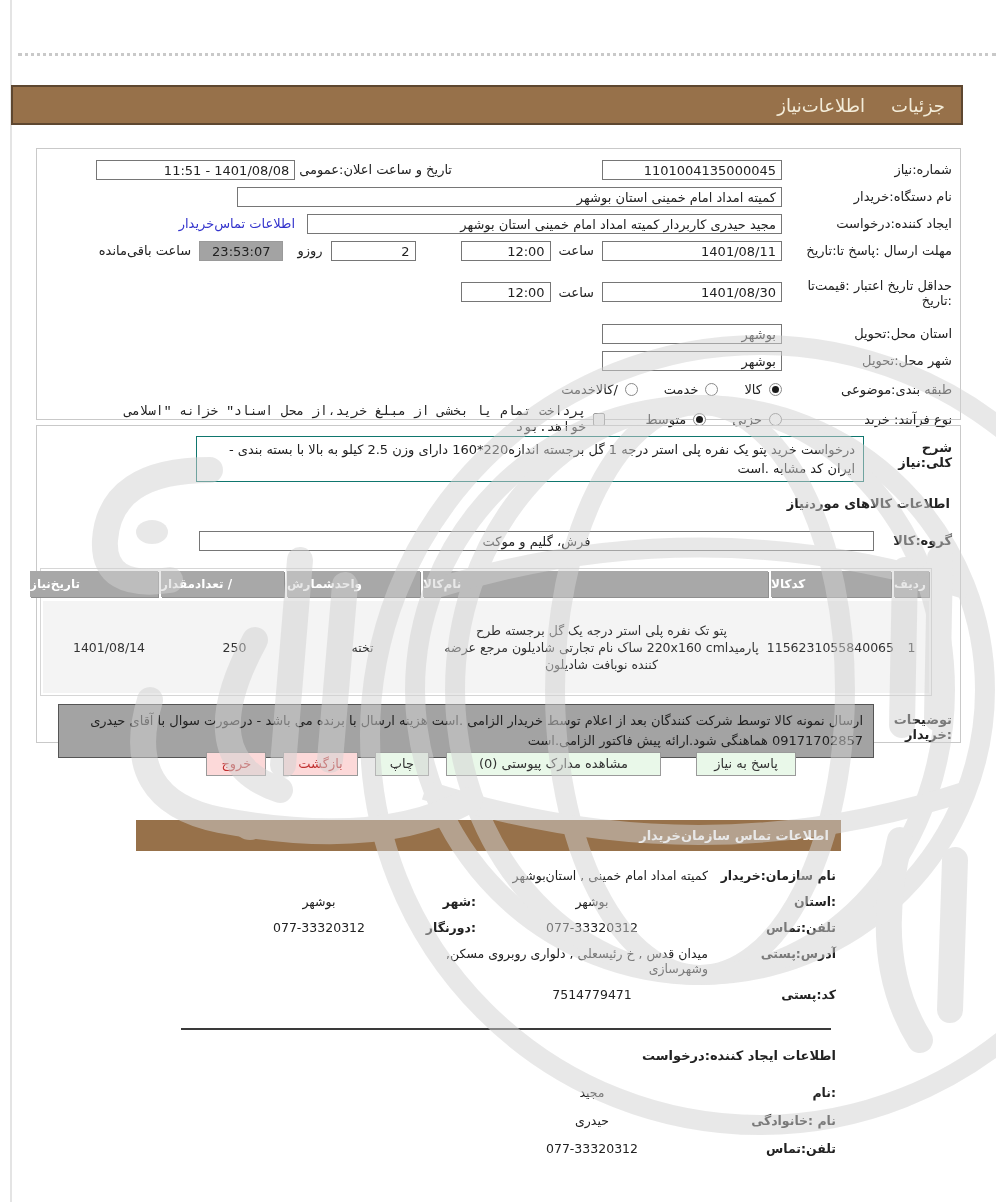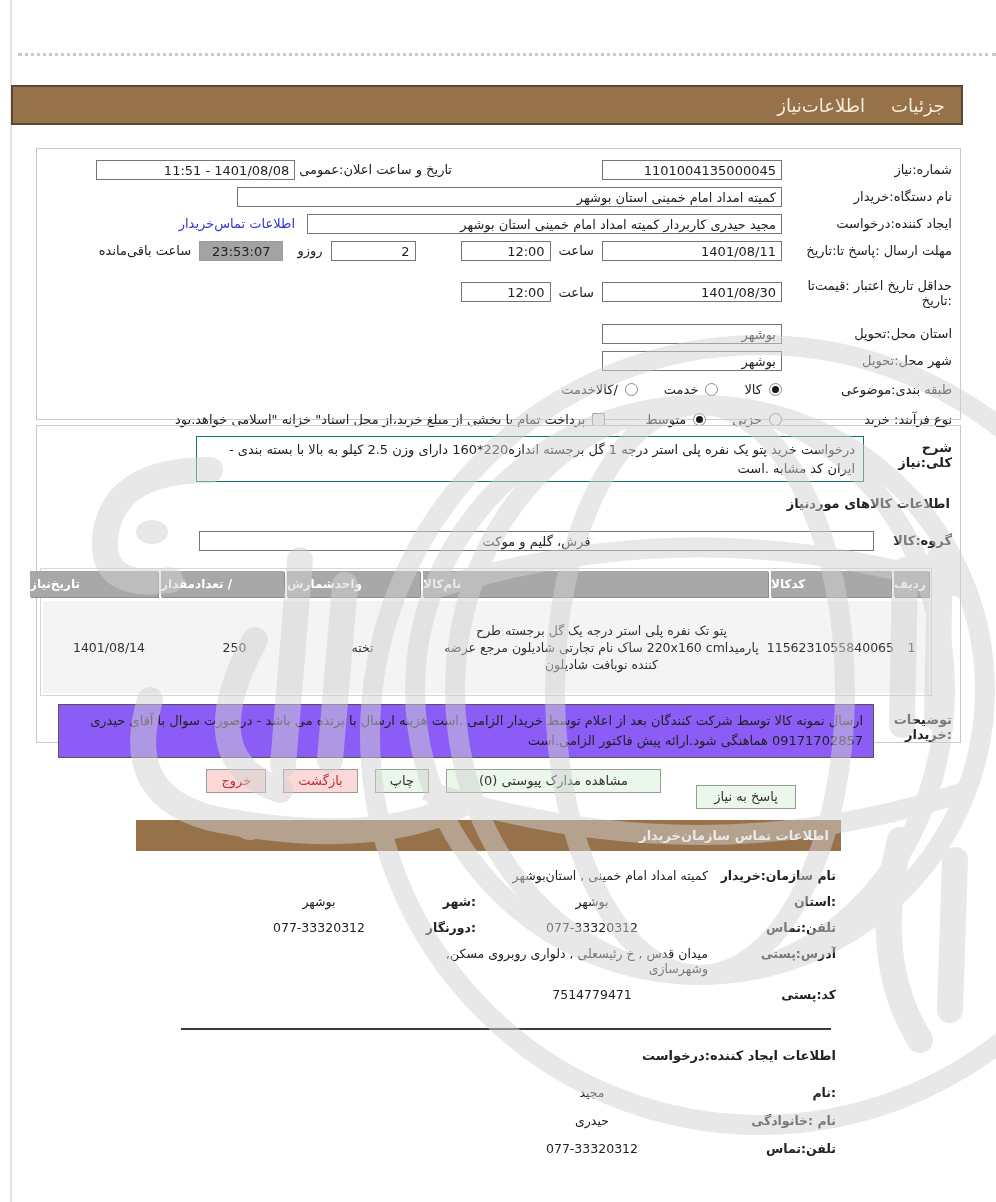--- a/index.html
+++ b/index.html
@@ -42,27 +42,27 @@
   .thead{display:flex;background:#fff;padding:2px;gap:3px;}
   .th{background:#a8a8a8;color:#fff;font-weight:bold;font-size:12px;text-align:left;height:26px;line-height:26px;box-shadow:1px 1px 0 #8f8f8f;}
   .trow{display:flex;background:#f4f4f4;margin:2px;align-items:center;min-height:92px;}
   .td{font-size:12.5px;text-align:center;color:#333;line-height:17px;}
   .c-row{width:35px;flex:0 0 35px;}
   .c-code{width:120px;flex:0 0 120px;}
   .c-name{width:345px;flex:0 0 345px;padding:4px 6px;box-sizing:border-box;}
   .c-unit{width:133px;flex:0 0 133px;}
   .c-qty{width:123px;flex:0 0 123px;}
   .c-date{width:128px;flex:0 0 128px;}
-  .remarkbox{border:1px solid #555;background:#8b5cf6;width:816px;padding:6px 10px;box-sizing:border-box;line-height:20px;}
+  .remarkbox{border:1px solid #555;background:#a3a3a3;width:816px;padding:6px 10px;box-sizing:border-box;line-height:20px;}
   
   .btnrow{position:absolute;top:752px;right:200px;z-index:1;display:flex;gap:17px;align-items:center;}
   .btn{height:24px;line-height:22px;border:1px solid #9a9a9a;box-sizing:border-box;text-align:center;padding:0 14px;cursor:pointer;font-size:13px;}
   .btn.green{background:#e9f8e9;color:#333;}
   .btn.pink{background:#fcd9d9;color:#c03030;}
-  .btn.respond{min-width:100px;margin-left:18px;margin-top:33px;}
+  .btn.respond{min-width:100px;margin-left:18px;}
   .btn.attach{min-width:215px;}
   
   .contactbar{position:absolute;top:820px;right:155px;width:705px;height:31px;background:#97714a;z-index:1;display:flex;align-items:center;padding:0 12px;box-sizing:border-box;}
   .contactbar span{color:#fff;font-weight:bold;font-size:13px;}
   .cgrid{position:absolute;top:868px;right:160px;width:680px;z-index:1;}
   .crow{display:flex;align-items:flex-start;margin-bottom:11px;font-size:12.5px;}
   .clbl{font-weight:bold;width:128px;flex:0 0 128px;}
   .cval{width:232px;flex:0 0 232px;text-align:center;}
   .cval.right{text-align:right;}
   .clbl2{font-weight:bold;width:92px;flex:0 0 92px;}
@@ -146,21 +146,21 @@
     <div class="frow" style="height:30px;">
       <span class="lbl">نوع فرآیند: خرید</span>
       <span class="opt">
         <span class="radio"></span>
         <span>جزیی</span>
       </span>
       <span class="opt">
         <span class="radio checked"></span>
         <span>متوسط</span>
       </span>
-      <span class="opt" style="margin-right:14px;">
+      <span class="opt" style="margin-right:14px;font-family:Liberation Mono, monospace;">
         <span class="checkbox"></span>
         <span>پرداخت تمام یا بخشی از مبلغ خرید،از محل اسناد" خزانه "اسلامی خواهد.بود</span>
       </span>
     </div>
   </div>
 
   <div class="panel panel2">
     <div class="frow tall">
       <span class="lbl boldlbl" style="width:88px;flex:0 0 88px;padding-top:4px;">شرح کلی:نیاز</span>
       <div class="descbox">درخواست خرید پتو یک نفره پلی استر درجه 1 گل برجسته اندازه220*160 دارای وزن 2.5 کیلو به بالا با بسته بندی - ایران کد مشابه .است</div>

